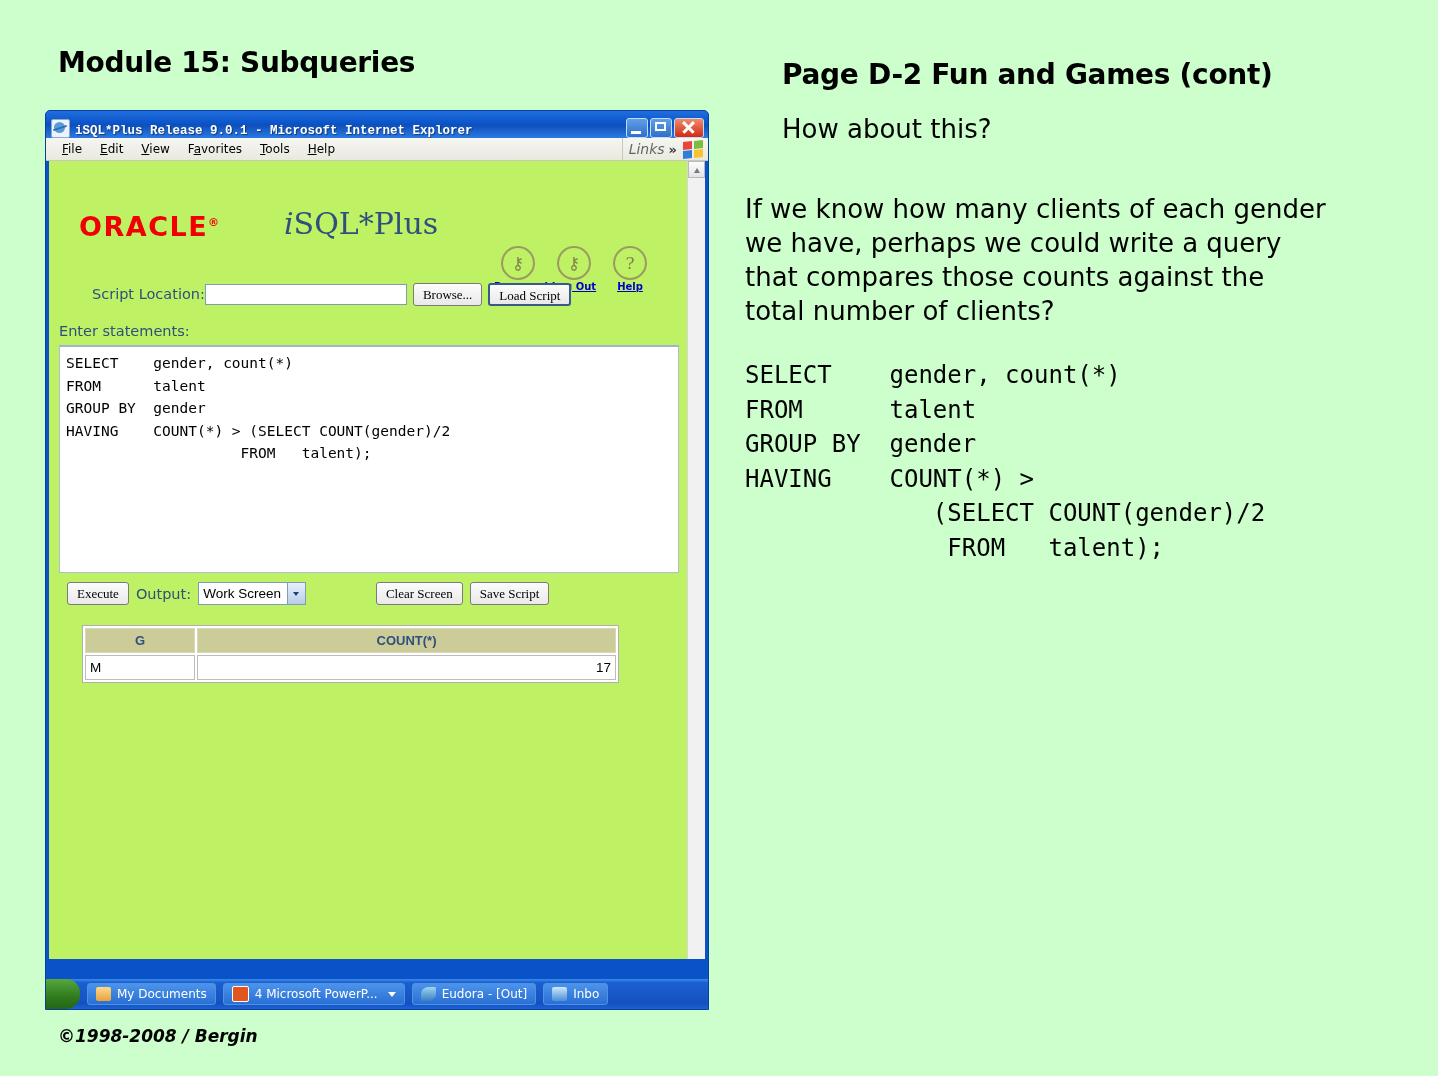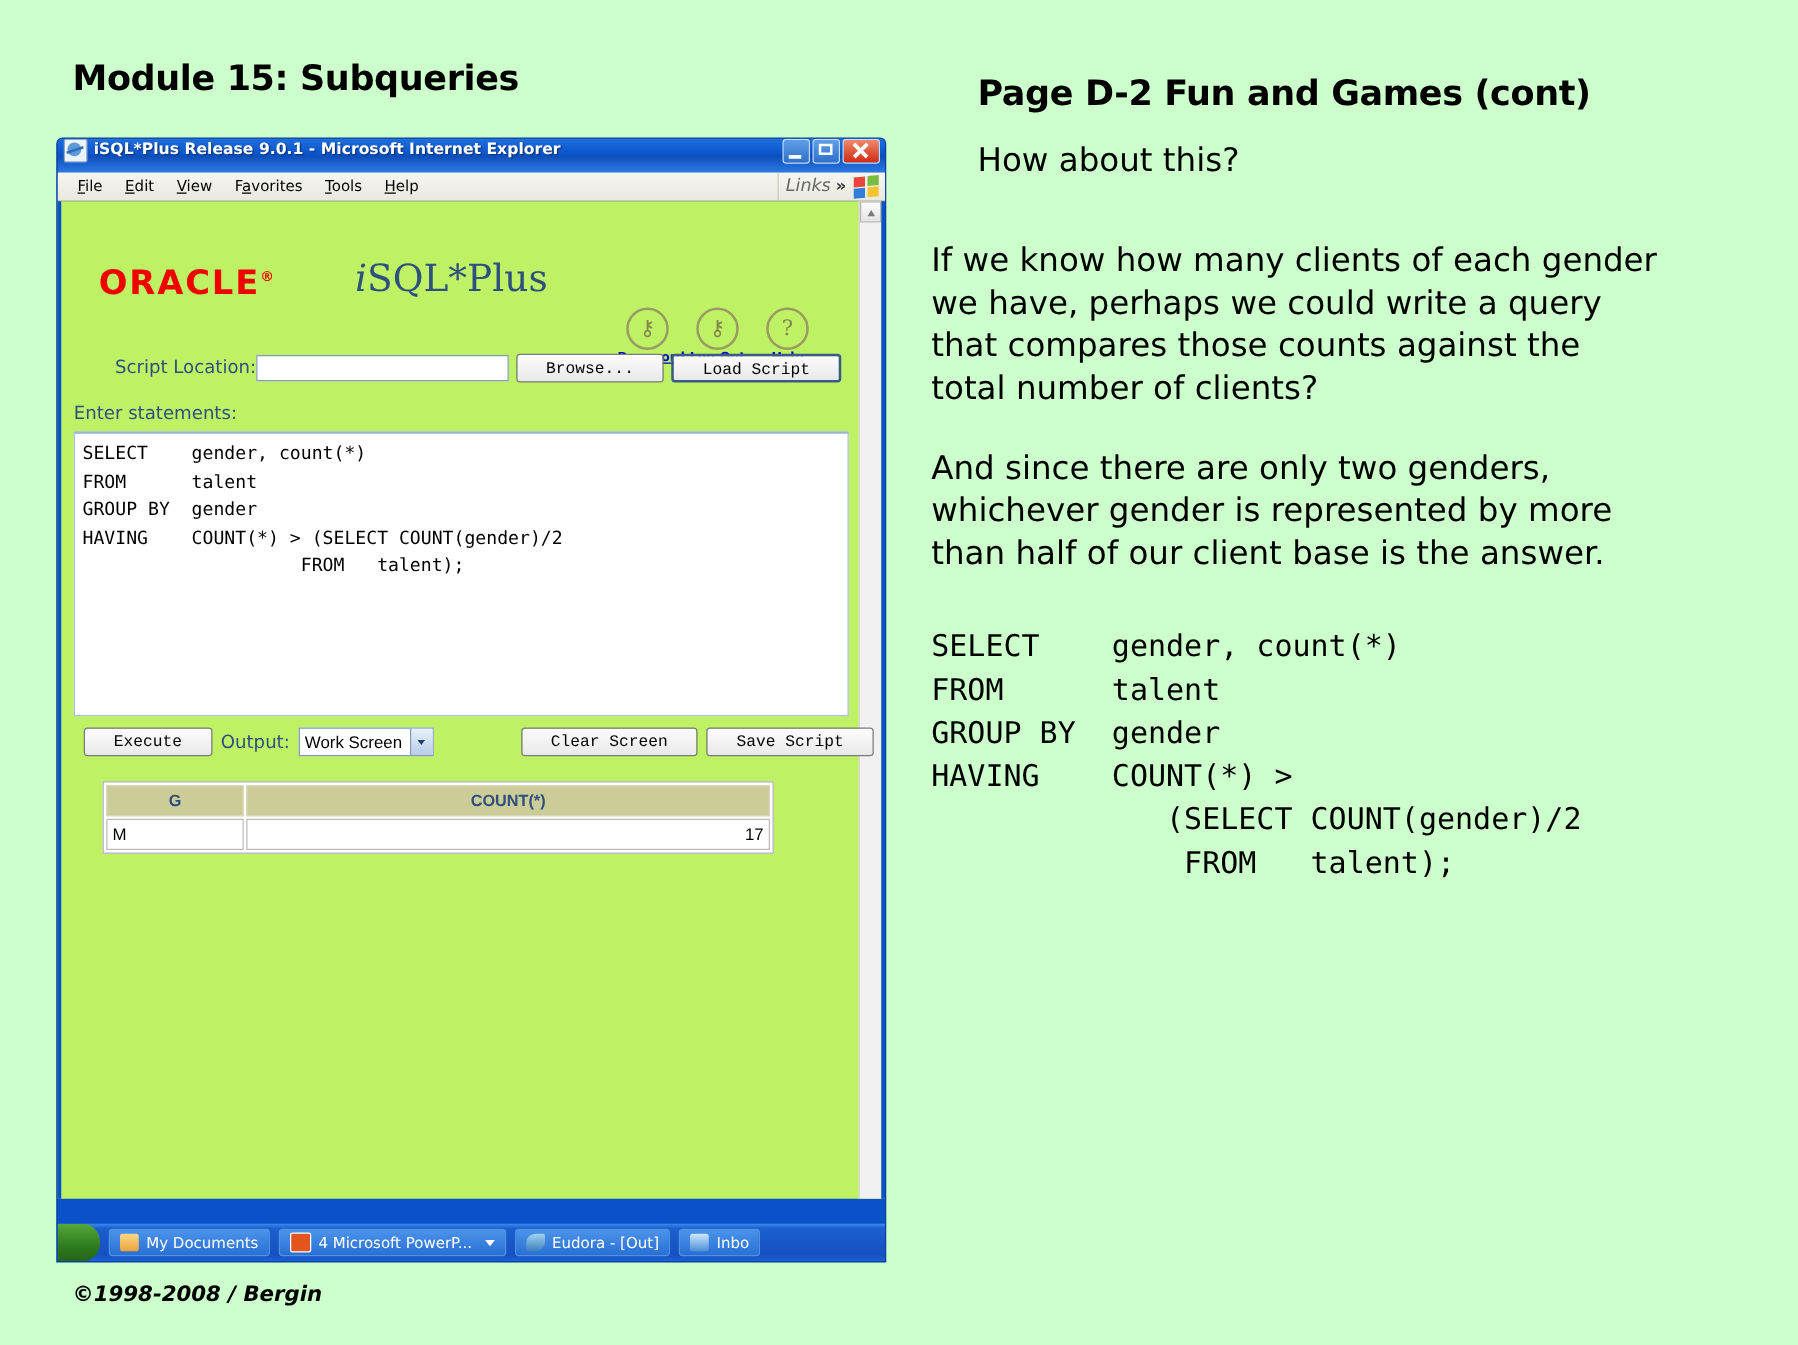--- a/index.html
+++ b/index.html
@@ -68,22 +68,23 @@
     border: 1px solid #0a3f9e;
     box-sizing: border-box;
     border-radius: 5px 5px 0 0;
     overflow: hidden;
   }
   .titlebar {
     position: relative;
     height: 27px;
     background: linear-gradient(180deg, #1f6fdd 0%, #0a52c8 48%, #0e4fba 52%, #2b7ae4 100%);
     display: flex;
-    align-items: flex-start;
+    align-items: flex-end;
     padding-left: 5px;
+    font-family: Liberation Mono, monospace;
   }
   .tb-appicon {
     width: 17px; height: 17px;
     background: #eef3fb;
     border: 1px solid #8aa9cf;
     border-radius: 2px;
     position: relative;
     flex: 0 0 auto;
     margin-right: 5px;
     overflow: hidden;
@@ -313,26 +314,26 @@
     width: 202px;
     height: 21px;
     border: 1px solid #7f9db9;
     background: #fff;
     box-sizing: border-box;
     font-size: 12px;
     padding: 0 2px;
     font-family: "Liberation Sans", sans-serif;
   }
   .btn {
-    font-family: Liberation Mono, monospace;
+    font-family: Liberation Serif, serif;
     font-size: 13px;
     background: linear-gradient(180deg,#fcfcfc 0%, #e9e9e9 100%);
     border: 1px solid #7b7b7b;
     border-radius: 3px;
-    padding: 2px 23px;
+    padding: 2px 9px;
     color: #000;
     white-space: nowrap;
     box-sizing: border-box;
     height: 23px;
     line-height: 17px;
   }
   .btn.strong { border: 2px solid #3a5a8a; }
   .script-row .btn { margin-left: 6px; }
 
   .enter-stmt {
@@ -647,23 +648,20 @@
   </div>
 
 </div>
 
 <div class="right-panel">
   <p class="para p1">How about this?</p>
   <p class="para p2">If we know how many clients of each gender
 we have, perhaps we could write a query
 that compares those counts against the
 total number of clients?</p>
-  <p class="para p3">And since there are only two genders,
-whichever gender is represented by more
-than half of our client base is the answer.</p>
   <pre class="right-code">SELECT    gender, count(*)
 FROM      talent
 GROUP BY  gender
 HAVING    COUNT(*) &gt;
              (SELECT COUNT(gender)/2
               FROM   talent);</pre>
 </div>
 
 <div class="slide-footer">©1998-2008 / Bergin</div>
 

